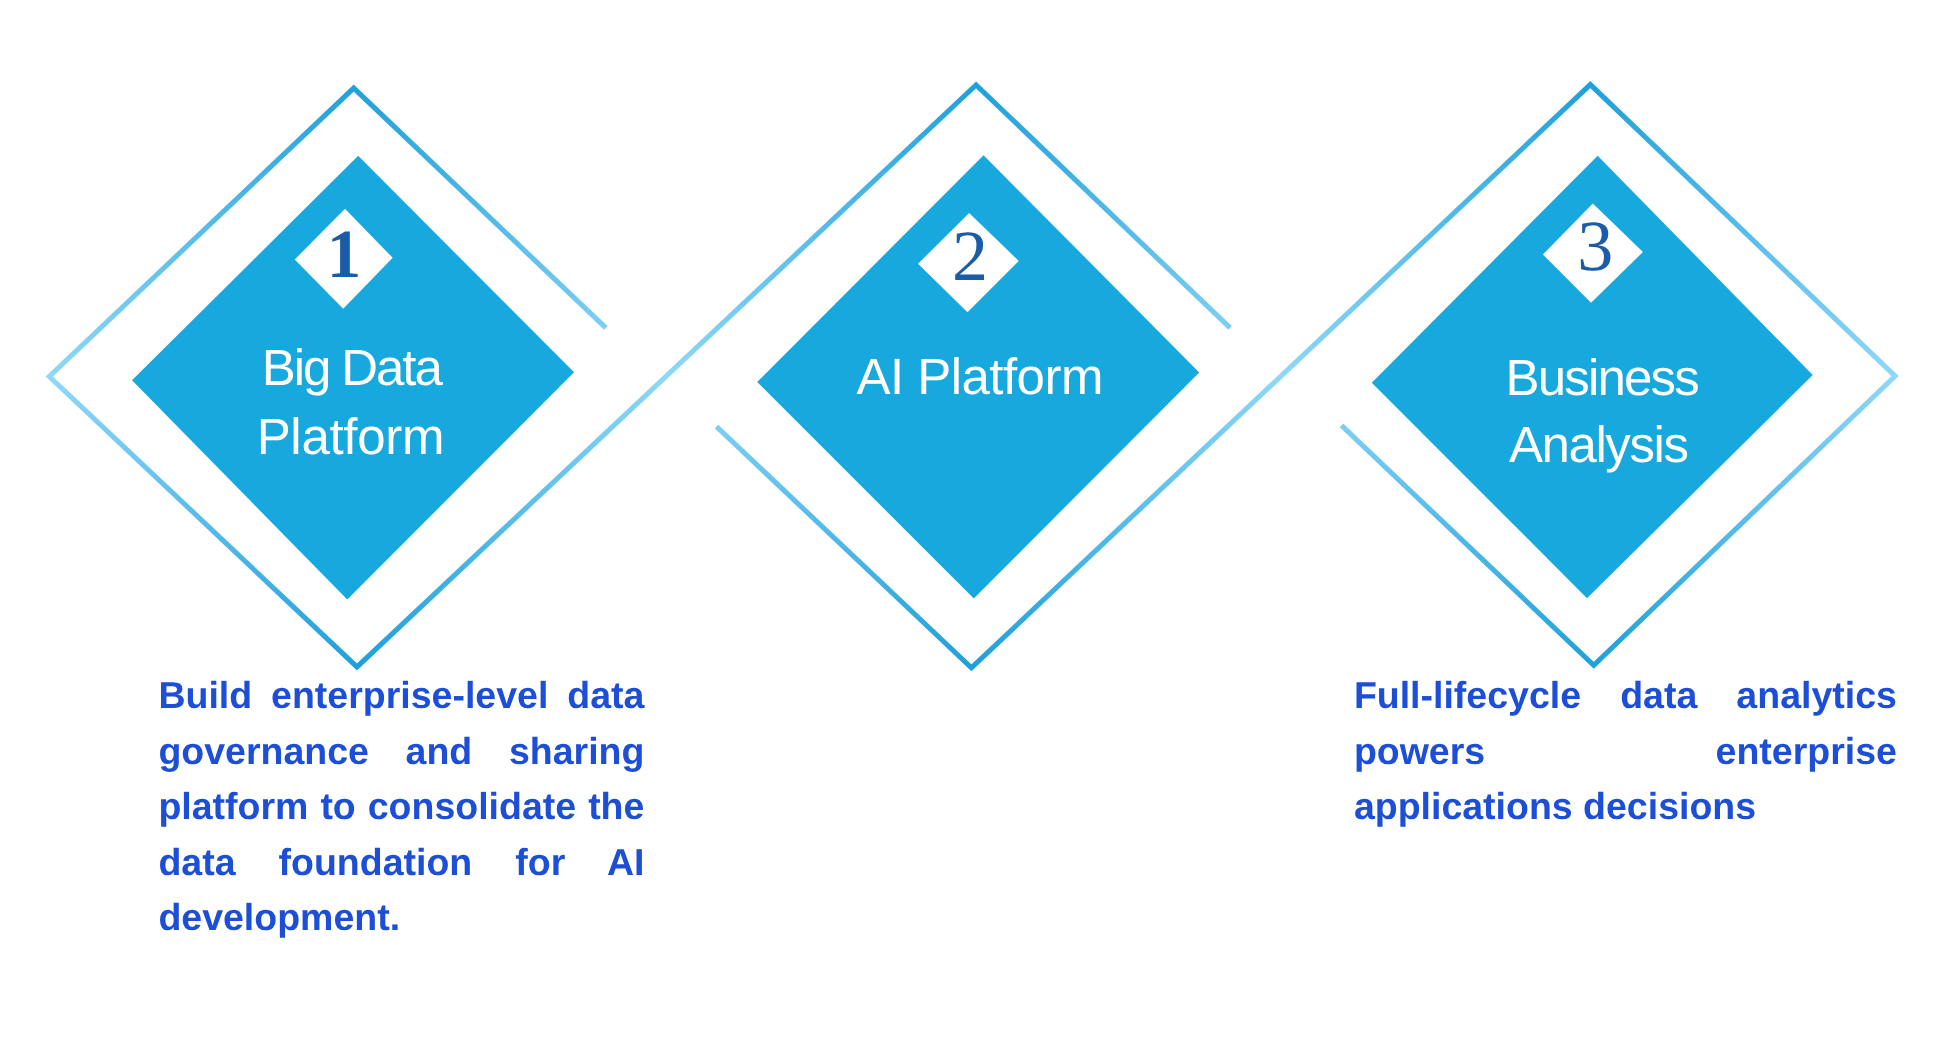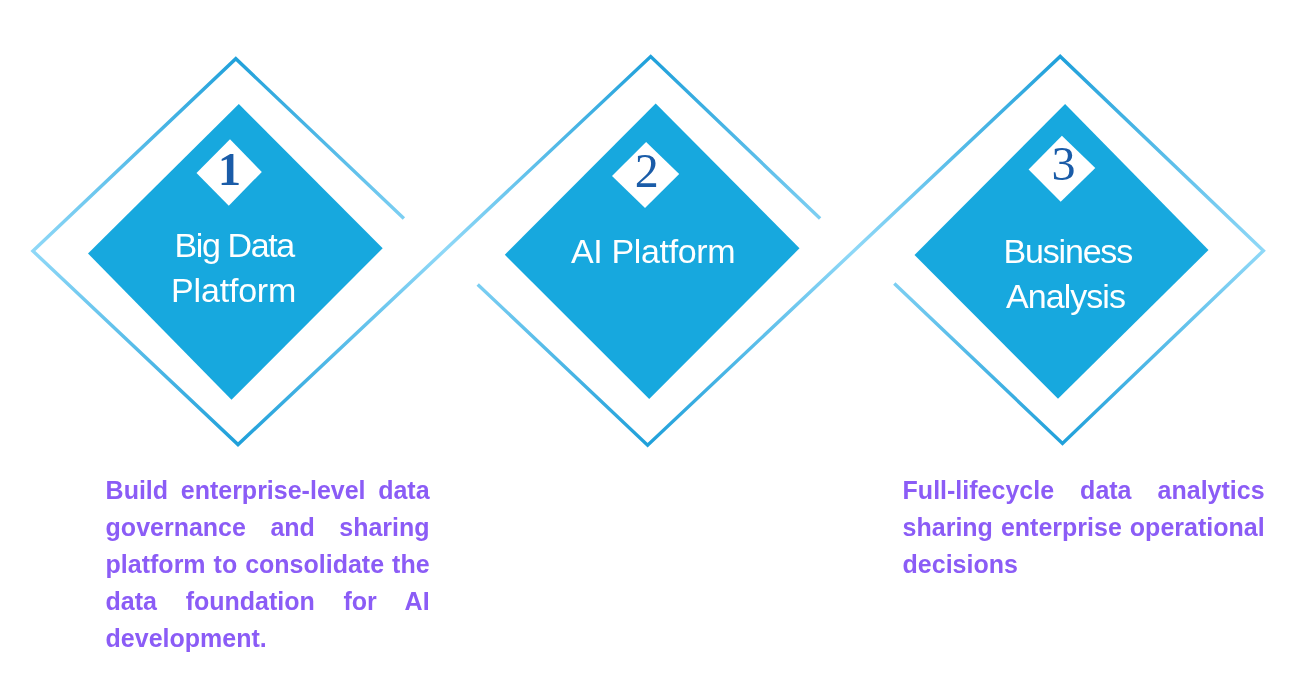--- a/index.html
+++ b/index.html
@@ -1,18 +1,18 @@
 <!DOCTYPE html>
 <html><head>
 <meta charset="utf-8">
 <style>
   html,body{margin:0;padding:0;background:#ffffff;}
   #stage{position:relative;width:1301px;height:699px;overflow:hidden;background:#ffffff;}
   #stage svg{position:absolute;left:0;top:0;}
-  .desc{position:absolute;top:472px;font:700 25px/37px "Liberation Sans",sans-serif;color:#8b5cf6;text-align:justify;}
+  .desc{position:absolute;top:446px;font:700 25px/37px "Liberation Sans",sans-serif;color:#1d4ed8;text-align:justify;}
 </style>
 </head>
 <body>
 <div id="stage">
 <svg width="1301" height="699" viewBox="0 0 1301 699">
   <defs>
     <linearGradient id="og" x1="0" y1="56" x2="0" y2="445" gradientUnits="userSpaceOnUse">
       <stop offset="0" stop-color="#1FA0DA"></stop>
       <stop offset="0.5" stop-color="#8FD8F7"></stop>
       <stop offset="1" stop-color="#1FA0DA"></stop>
@@ -39,14 +39,14 @@
   </g>
   <g font-family="'Liberation Sans',sans-serif" font-size="34" fill="#ffffff" text-anchor="middle">
     <text x="234.2" y="256.7" letter-spacing="-1.4">Big Data</text>
     <text x="233.6" y="302.4" letter-spacing="-0.2">Platform</text>
     <text x="653.1" y="262.8" letter-spacing="-0.35">AI Platform</text>
     <text x="1067.8" y="263.4" letter-spacing="-1.2">Business</text>
     <text x="1065.5" y="308.1" letter-spacing="-0.95">Analysis</text>
   </g>
 </svg>
 <div class="desc" style="left:105.6px;width:324px;">Build enterprise-level data governance and sharing platform to consolidate the data foundation for AI development.</div>
-<div class="desc" style="left:902.6px;width:362px;">Full-lifecycle data analytics sharing enterprise operational decisions</div>
+<div class="desc" style="left:902.6px;width:362px;">Full-lifecycle data analytics powers enterprise applications decisions</div>
 </div>
 
 </body></html>

